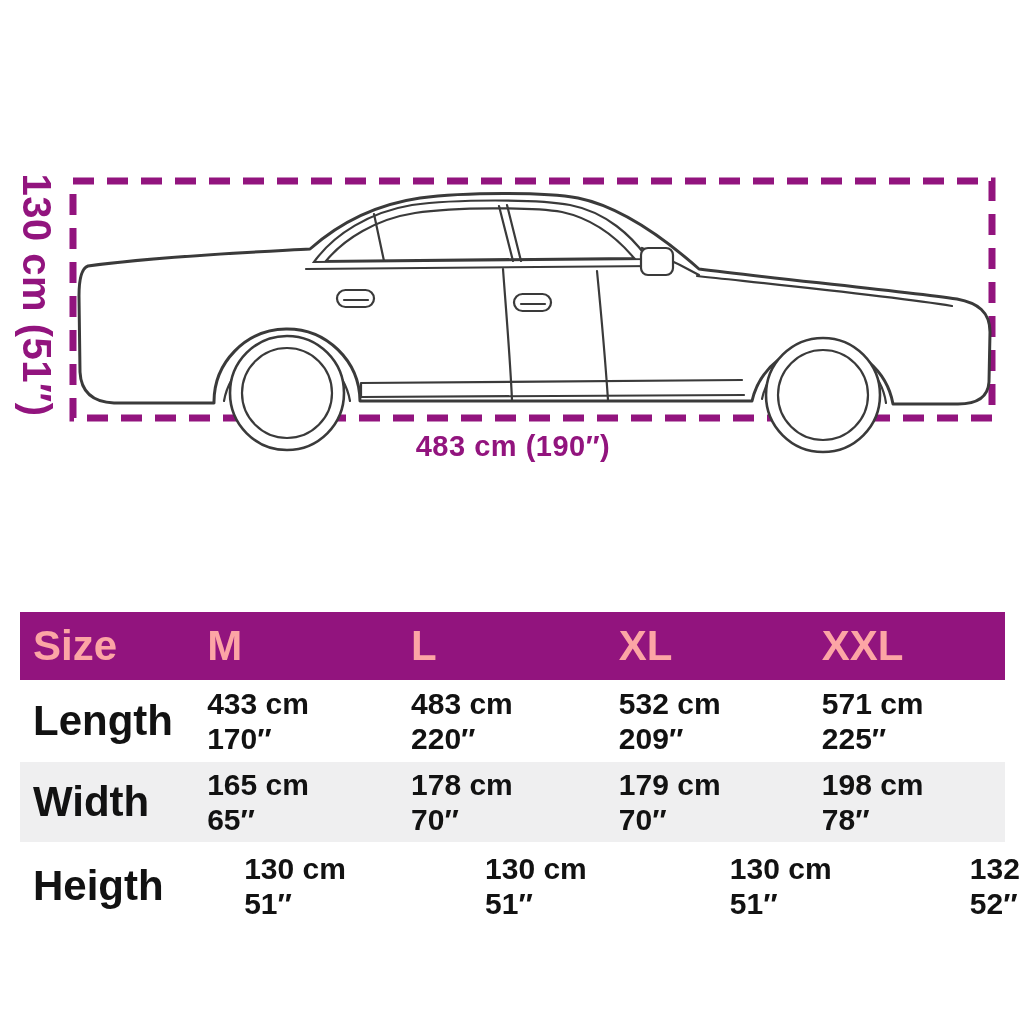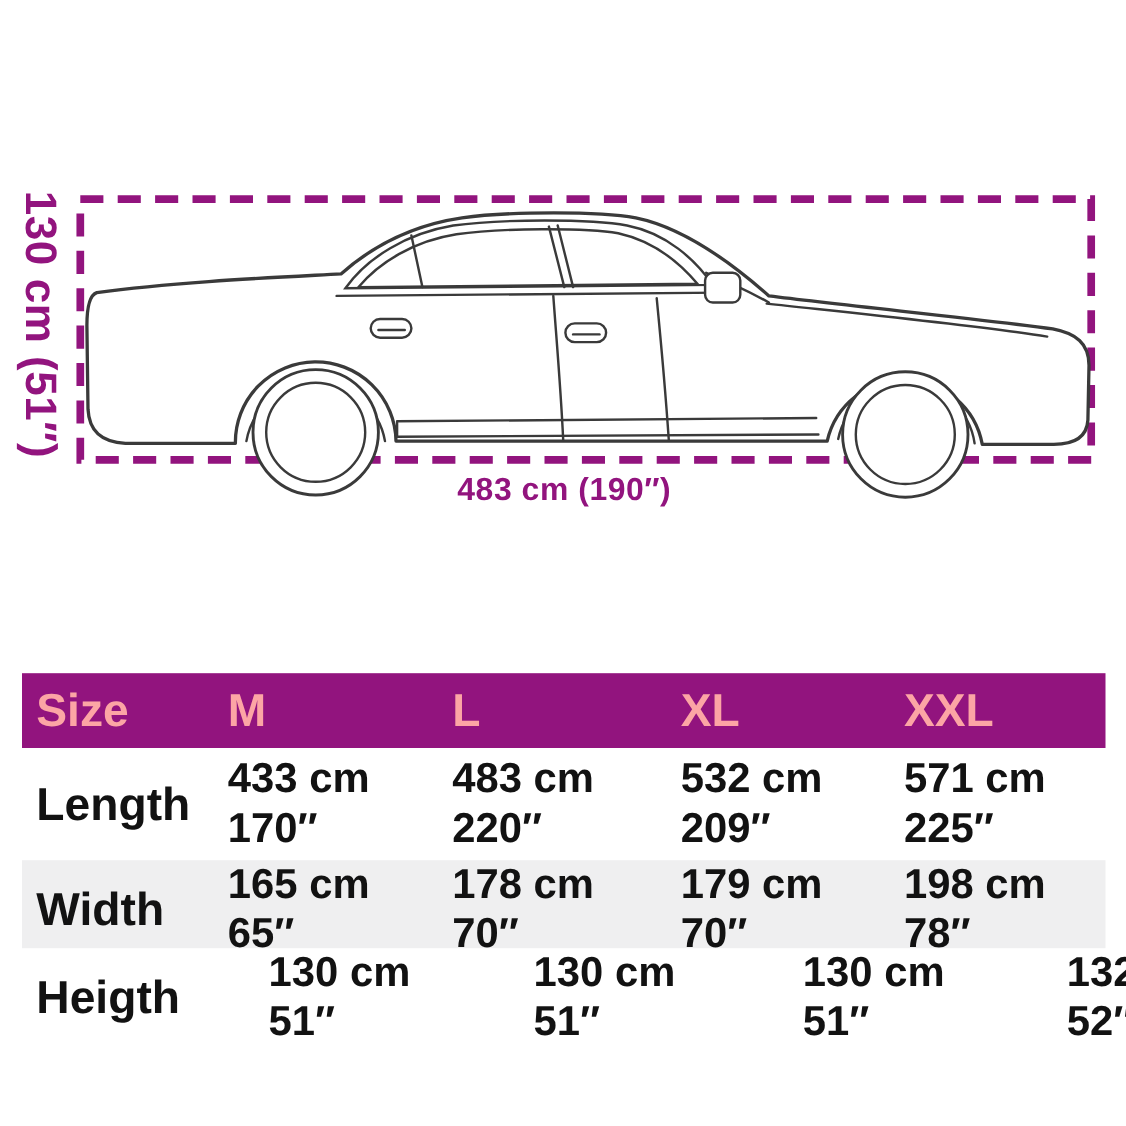--- a/index.html
+++ b/index.html
@@ -30,26 +30,26 @@
   }
   #height-label { left: 36px; top: 295px; font-size: 40px;
                   transform: translate(-50%,-50%) rotate(90deg); }
   #length-label { left: 513px; top: 446px; font-size: 29px;
                   transform: translate(-50%,-50%); }
 
   
   .size-table { position: absolute; left: 20px; top: 612px; width: 985px; color: var(--ink); }
   .t-row { display: grid; grid-template-columns: 19% 20.7% 21.1% 20.6% 18.6%; align-items: center; }
   .t-header { height: 68px; background: var(--accent); color: #fca5a5; }
-  .row-length { height: 102px; }
+  .row-length { height: 82px; }
   .row-width  { height: 80px; background: var(--row-alt); }
   .row-heigth { height: 88px; gap: 37px; }
   .t-cell.label { padding-left: 13px; font-size: 42px; font-weight: 700; }
   .t-header .t-cell { font-size: 42px; font-weight: 700; }
-  .t-cell.val { font-size: 38px; font-weight: 700; line-height: 1.18; }
+  .t-cell.val { font-size: 30px; font-weight: 700; line-height: 1.18; }
 </style>
 </head>
 <body>
 
 <svg class="diagram" width="1024" height="560" viewBox="0 0 1024 560">
 
   <rect class="dash" x="73" y="181" width="919" height="237"></rect>
 
   <g>
 

